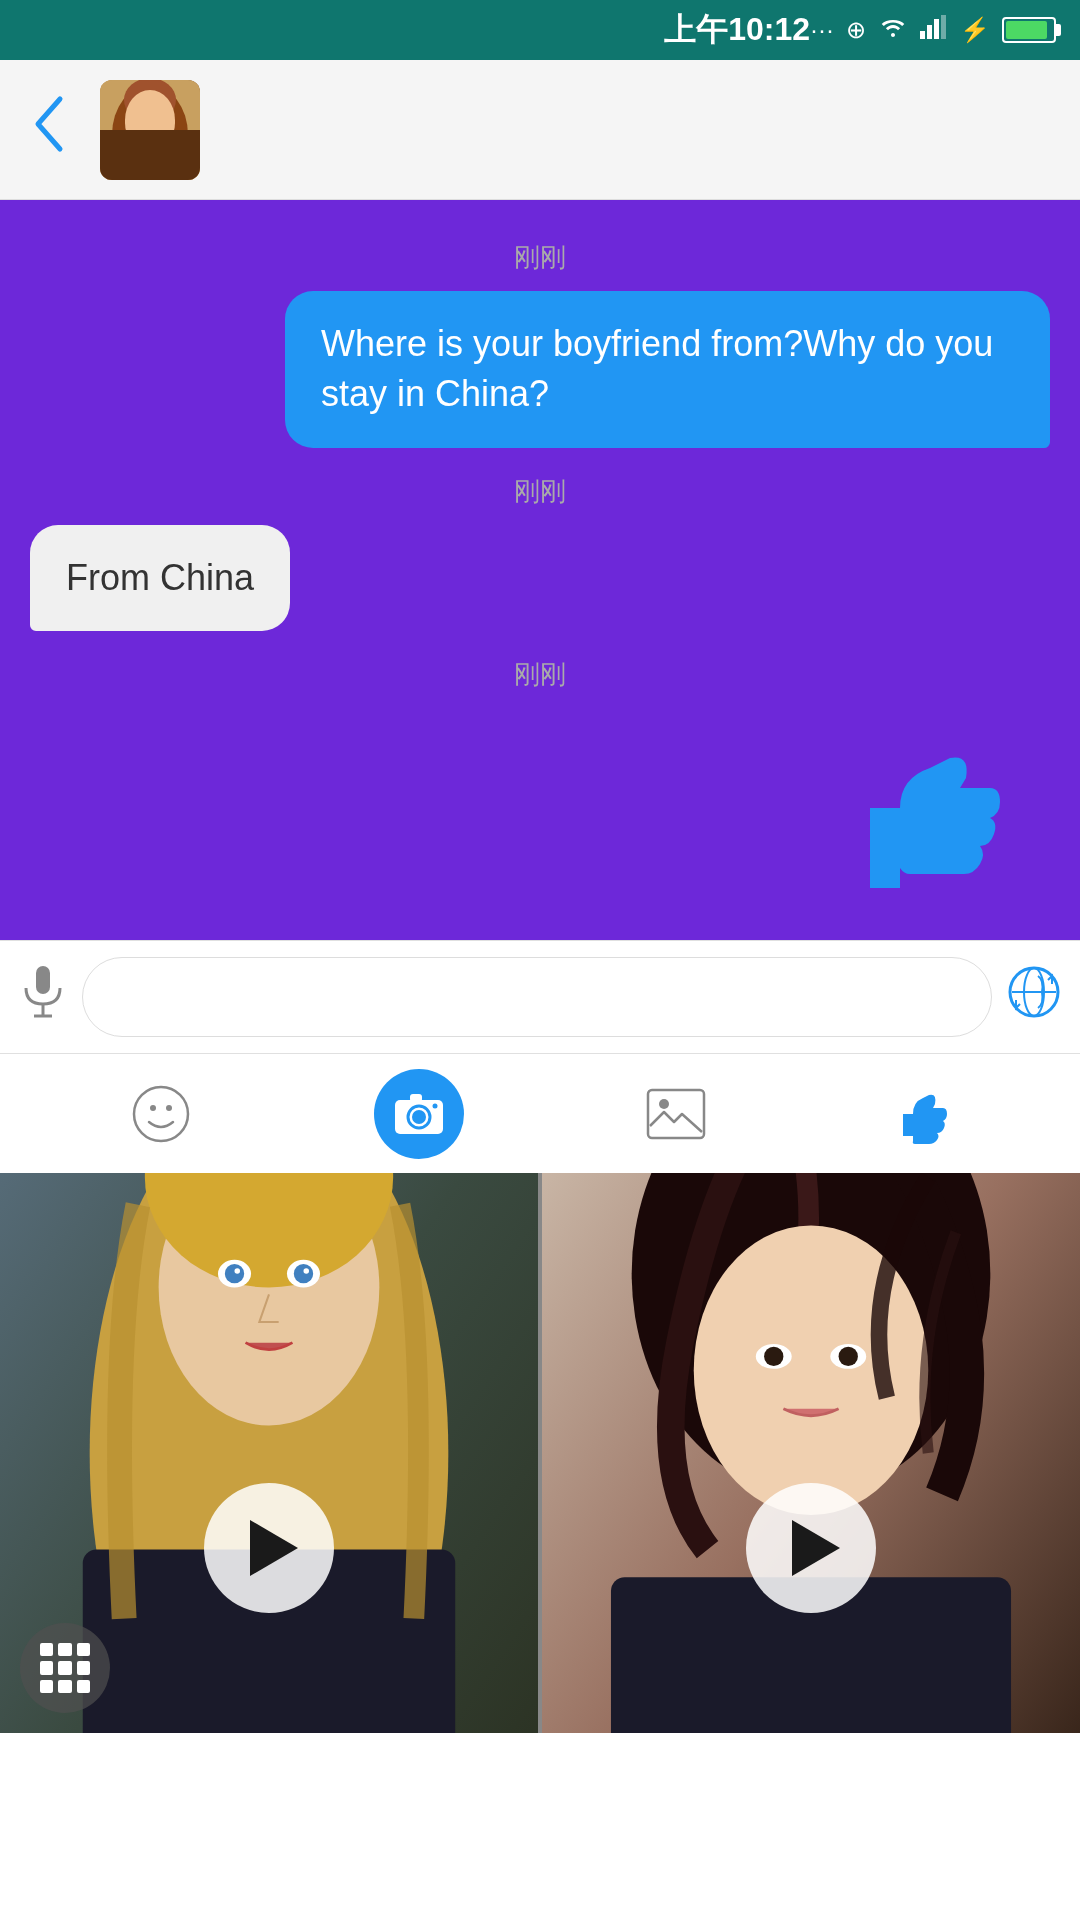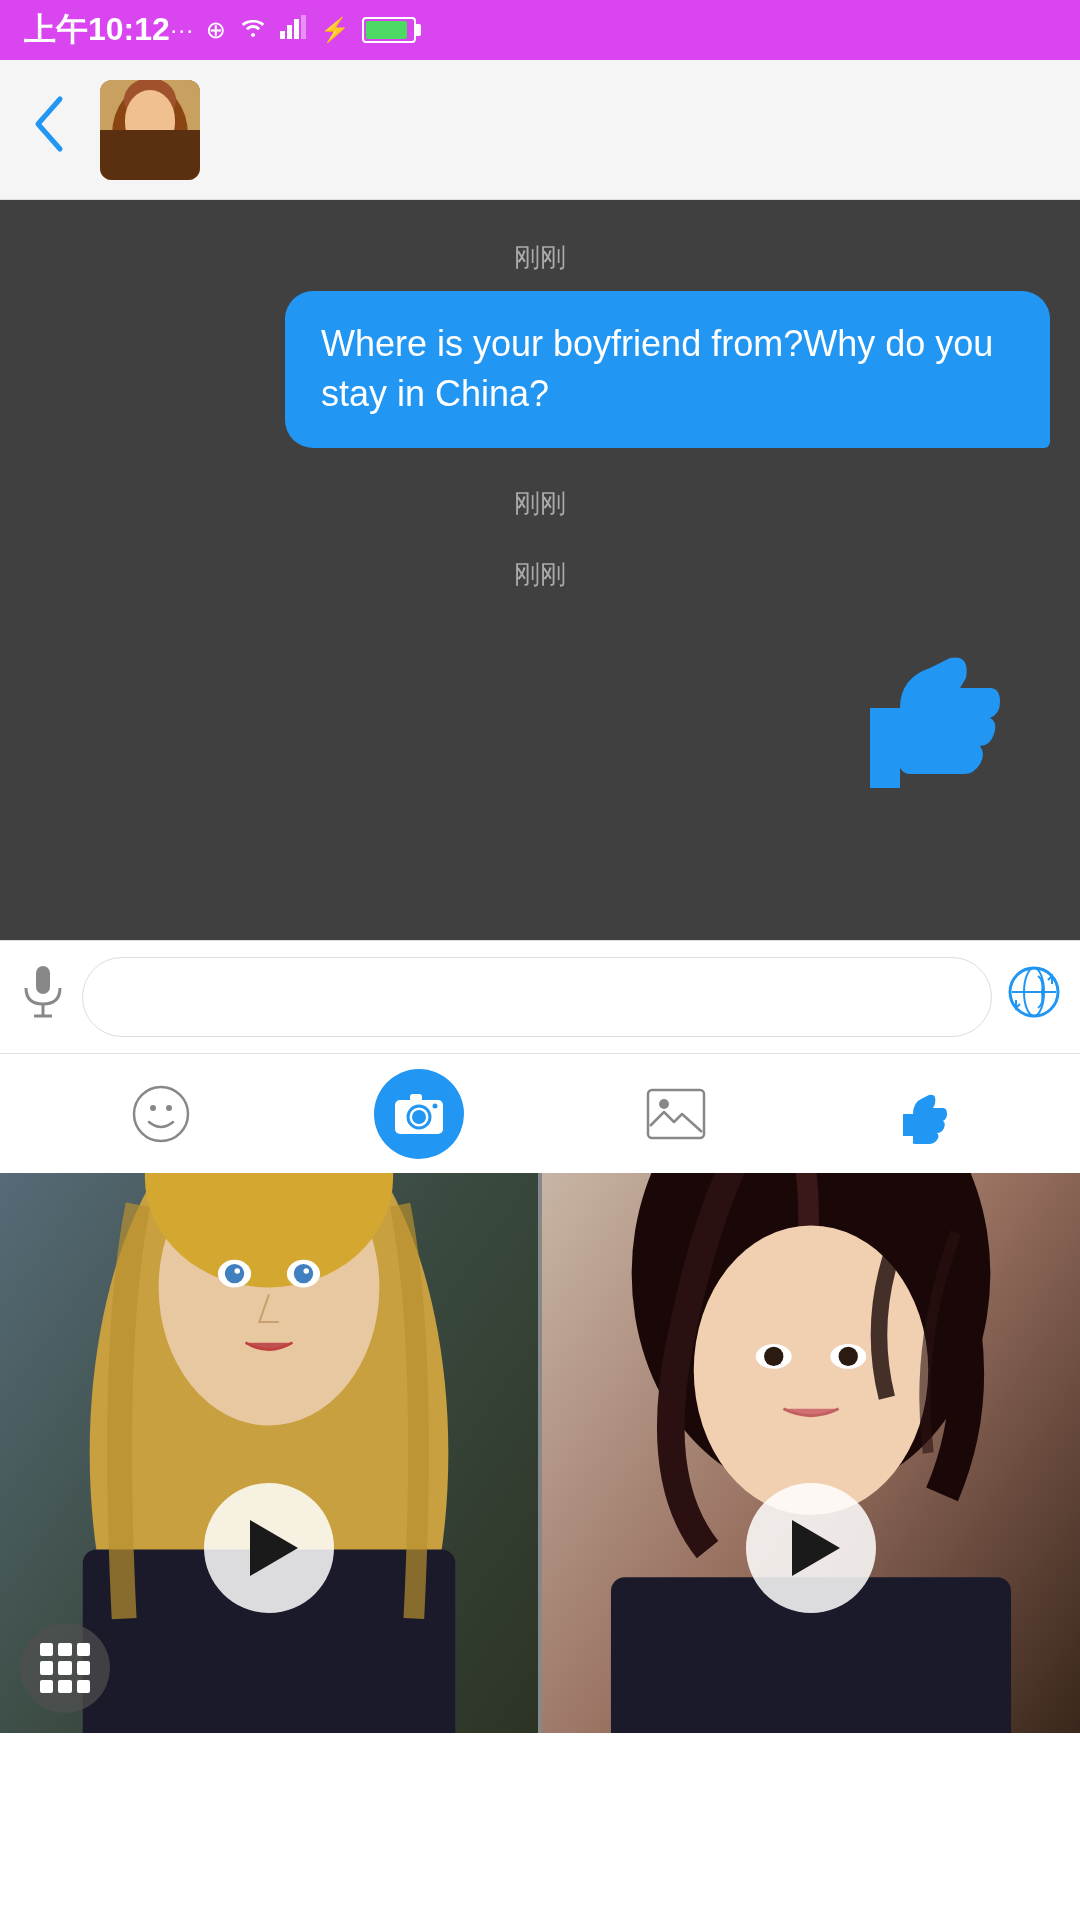--- a/index.html
+++ b/index.html
@@ -11,24 +11,24 @@
       font-family: -apple-system, 'Helvetica Neue', Arial, sans-serif;
       background: #fff;
       overflow: hidden;
       position: relative;
     }
 
     
     .status-bar {
       width: 100%;
       height: 60px;
-      background: #d946ef;
-      display: flex;
-      align-items: center;
-      justify-content: flex-start;
+      background: #0f766e;
+      display: flex;
+      align-items: center;
+      justify-content: flex-end;
       padding: 8px 24px;
       color: #fff;
     }
     .status-time {
       font-size: 32px;
       font-weight: 600;
     }
     .status-icons {
       display: flex;
       align-items: center;
@@ -167,37 +167,37 @@
     .country-name {
       font-size: 32px;
       color: #555;
     }
 
     
     .chat-area {
       width: 100%;
       height: 740px;
       overflow-y: auto;
-      background: #404040;
+      background: #6d28d9;
       display: flex;
       flex-direction: column;
       padding: 20px 30px;
       gap: 0;
     }
 
     .timestamp {
       text-align: center;
       color: #aaa;
       font-size: 26px;
       margin: 20px 0 16px 0;
     }
 
     .msg-row {
       display: flex;
-      margin-bottom: 18px;
+      margin-bottom: 6px;
     }
     .msg-row.right {
       justify-content: flex-end;
     }
     .msg-row.left {
       justify-content: flex-start;
     }
 
     .bubble {
       max-width: 75%;
@@ -427,20 +427,25 @@
   <div class="msg-row right">
     <div class="bubble sent">
       <span>Where is your boyfriend from?Why do you stay in China?</span>
     </div>
   </div>
 
   <div class="timestamp">
     <span>刚刚</span>
   </div>
 
+  <div class="msg-row left">
+    <div class="bubble received">
+      <span>From China</span>
+    </div>
+  </div>
 
   <div class="timestamp">
     <span>刚刚</span>
   </div>
 
   <div class="thumbs-up-big">
     <svg width="200" height="200" viewBox="0 0 100 100" fill="#2196F3">
 
       <path d="M20,45 L20,85 L35,85 L35,45 Z" fill="#2196F3"></path>
       <path d="M35,45 Q35,30 50,25 L60,20 Q70,18 68,30 L65,35 L80,35 Q85,35 85,42 Q85,48 80,50 Q84,52 82,58 Q80,64 75,64 Q78,68 75,73 Q72,78 67,78 L40,78 Q37,78 35,75 L35,45 Z" fill="#2196F3"></path>

